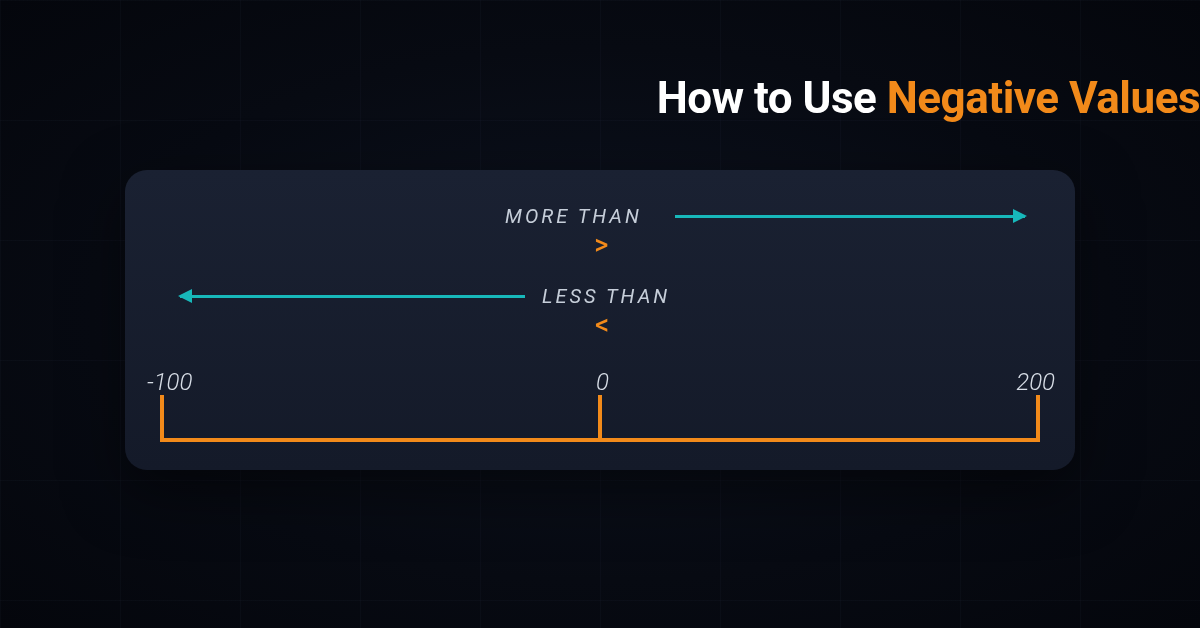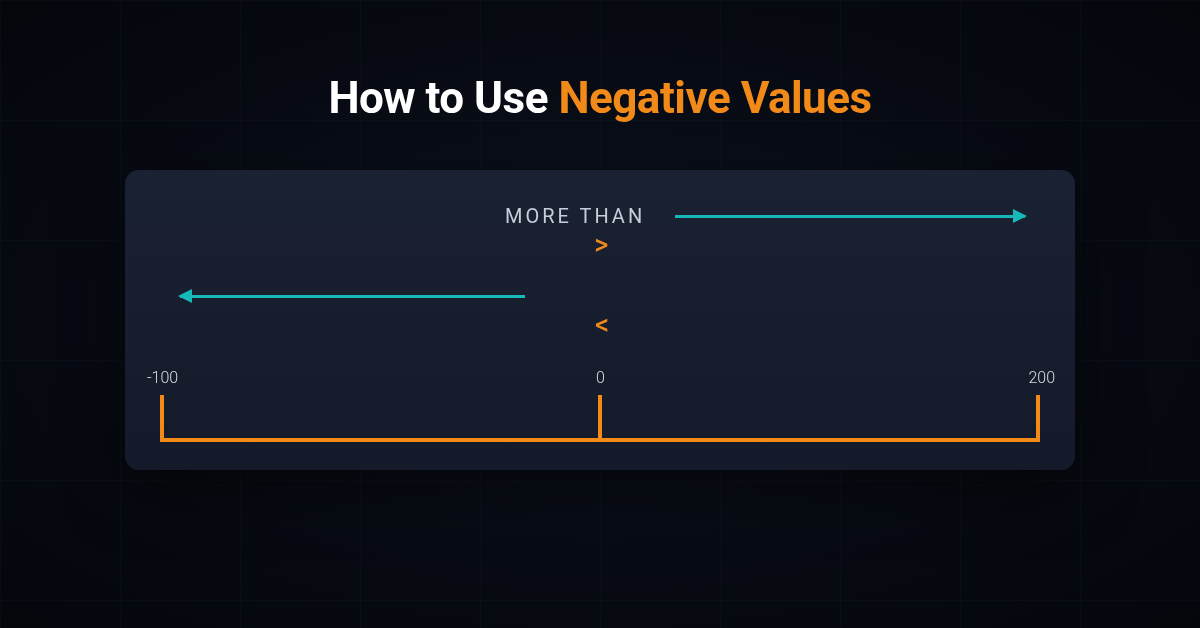--- a/index.html
+++ b/index.html
@@ -16,37 +16,38 @@
     background-image:
       linear-gradient(rgba(80,100,140,0.05) 1px, transparent 1px),
       linear-gradient(90deg, rgba(80,100,140,0.05) 1px, transparent 1px);
     background-size: 120px 120px;
     pointer-events: none;
   }
 
   .title {
     position: absolute;
     top: 72px; left: 0; right: 0;
-    text-align: center;
+    text-align: right;
     font-size: 44px;
     font-weight: 700;
     color: #ffffff;
     letter-spacing: -0.5px;
   }
   .title .accent { color: #f28a1a; }
 
   .panel {
     position: absolute;
     top: 170px;
     left: 125px;
     width: 950px;
     height: 300px;
     background: linear-gradient(180deg, #1a2132 0%, #141a29 100%);
-    border-radius: 14px;
+    border-radius: 22px;
     box-shadow: 0 20px 60px rgba(0,0,0,0.5);
+    font-style: italic;
   }
 
   .label {
     position: absolute;
     font-size: 20px;
     letter-spacing: 3px;
     color: #c6ced9;
     font-weight: 400;
   }
   .label-more { top: 34px; left: 380px; }
@@ -85,21 +86,21 @@
     content: "";
     position: absolute; left: -2px; top: -6px;
     border-right: 14px solid #17b8ba;
     border-top: 7.5px solid transparent;
     border-bottom: 7.5px solid transparent;
   }
 
   
   .tick-label {
     position: absolute;
-    font-size: 16px;
+    font-size: 24px;
     color: #d7dde6;
     top: 198px;
     font-weight: 300;
   }
   .tick-neg { left: 22px; }
   .tick-zero { left: 471px; }
   .tick-pos { right: 20px; }
 
   
   .numline {
@@ -114,20 +115,21 @@
 <h1 class="title">
   <span>How to Use </span><span class="accent">Negative Values</span>
 </h1>
 
 <div class="panel">
 
   <div class="label label-more">MORE THAN</div>
   <div class="chevron chev-gt">&gt;</div>
   <div class="arrow-right"></div>
 
+  <div class="label label-less">LESS THAN</div>
   <div class="chevron chev-lt">&lt;</div>
   <div class="arrow-left"></div>
 
   <div class="tick-label tick-neg">-100</div>
   <div class="tick-label tick-zero">0</div>
   <div class="tick-label tick-pos">200</div>
 
   <svg class="numline" viewBox="0 0 880 50">
     <g stroke="#f28a1a" stroke-width="4" fill="none" stroke-linecap="square">
       <line x1="2" y1="0" x2="2" y2="45"></line>

